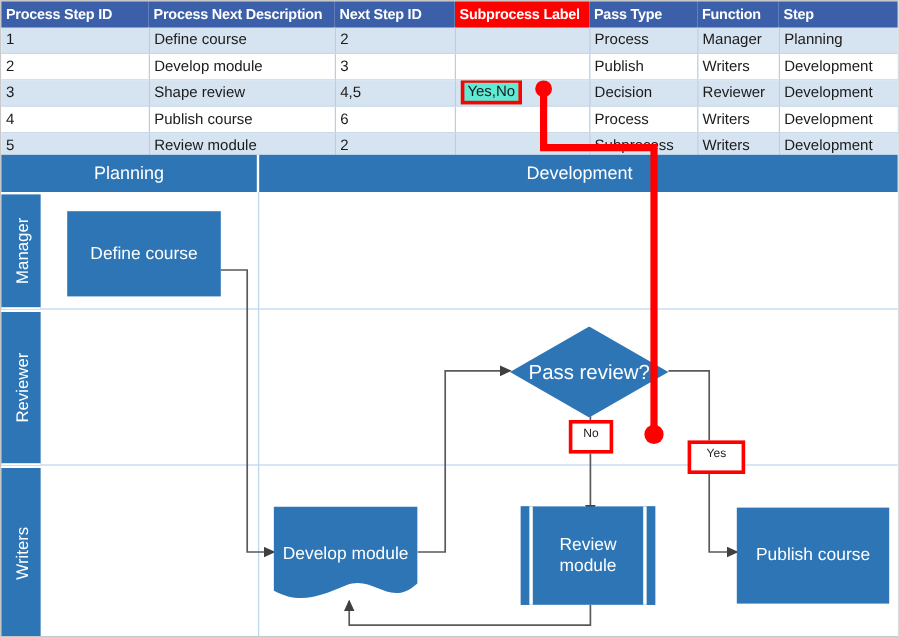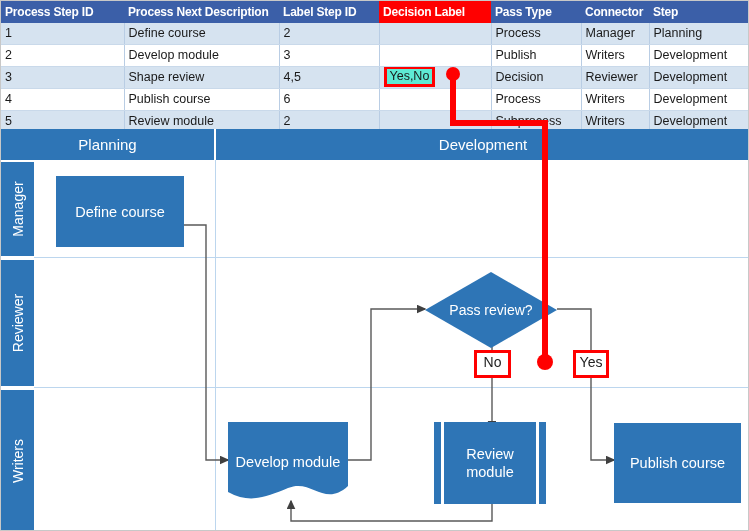--- a/index.html
+++ b/index.html
@@ -174,21 +174,21 @@
     position: absolute;
   }
   .diamond .dlabel {
     position: absolute;
     inset: 0;
     display: flex;
     align-items: center;
     justify-content: center;
     text-align: center;
     color: #ffffff;
-    font-size: 14px;
+    font-size: 17px;
     line-height: 17px;
     z-index: 2;
   }
 
   
   svg.conn {
     position: absolute;
     left: 0; top: 0;
     width: 749px;
     height: 403px;
@@ -203,21 +203,21 @@
     overflow: visible;
     pointer-events: none;
     z-index: 40;
   }
 
   .edge-label {
     position: absolute;
     border: 3px solid #ff0000;
     background: #ffffff;
     color: #222222;
-    font-size: 14px;
+    font-size: 10px;
     line-height: 16px;
     padding: 1px 2px;
     text-align: center;
     z-index: 30;
     box-sizing: border-box;
   }
 </style>
 </head>
 <body>
 
@@ -230,24 +230,24 @@
         <col style="width:100px">
       <col style="width:112px">
         <col style="width:90px">
         <col style="width:68px">
         <col style="width:101px">
     </colgroup>
     <thead>
       <tr>
         <th>Process Step ID</th>
         <th>Process Next Description</th>
-        <th>Label Step ID</th>
-        <th class="hl">Decision Label</th>
+        <th>Next Step ID</th>
+        <th class="hl">Subprocess Label</th>
         <th>Pass Type</th>
-        <th>Connector</th>
+        <th>Function</th>
         <th class="nob">Step</th>
       </tr>
     </thead>
     <tbody>
       <tr class="odd">
         <td>1</td>
         <td>Define course</td>
         <td>2</td>
         <td></td>
         <td>Process</td>
@@ -358,21 +358,21 @@
 
     <div class="shape subproc" style="left:433px; top:293px; width:112px; height:82px;">
       <span>Review module</span>
     </div>
 
     <div class="shape process" style="left:613px; top:294px; width:127px; height:80px;">
       <span>Publish course</span>
     </div>
 
     <div class="edge-label" style="left:473px; top:221px; width:37px; height:28px;">No</div>
-    <div class="edge-label" style="left:572px; top:221px; width:36px; height:28px;">Yes</div>
+    <div class="edge-label" style="left:572px; top:238px; width:48px; height:28px;">Yes</div>
   </div>
 
   <svg class="redline" viewBox="0 0 749 531">
     <path d="M 452,73 L 452,122 L 544,122 L 544,360" fill="none" stroke="#ff0000" stroke-width="6" stroke-linejoin="miter"></path>
     <circle cx="452" cy="73" r="7" fill="#ff0000"></circle>
     <circle cx="544" cy="361" r="8" fill="#ff0000"></circle>
   </svg>
 
 </div>
 

